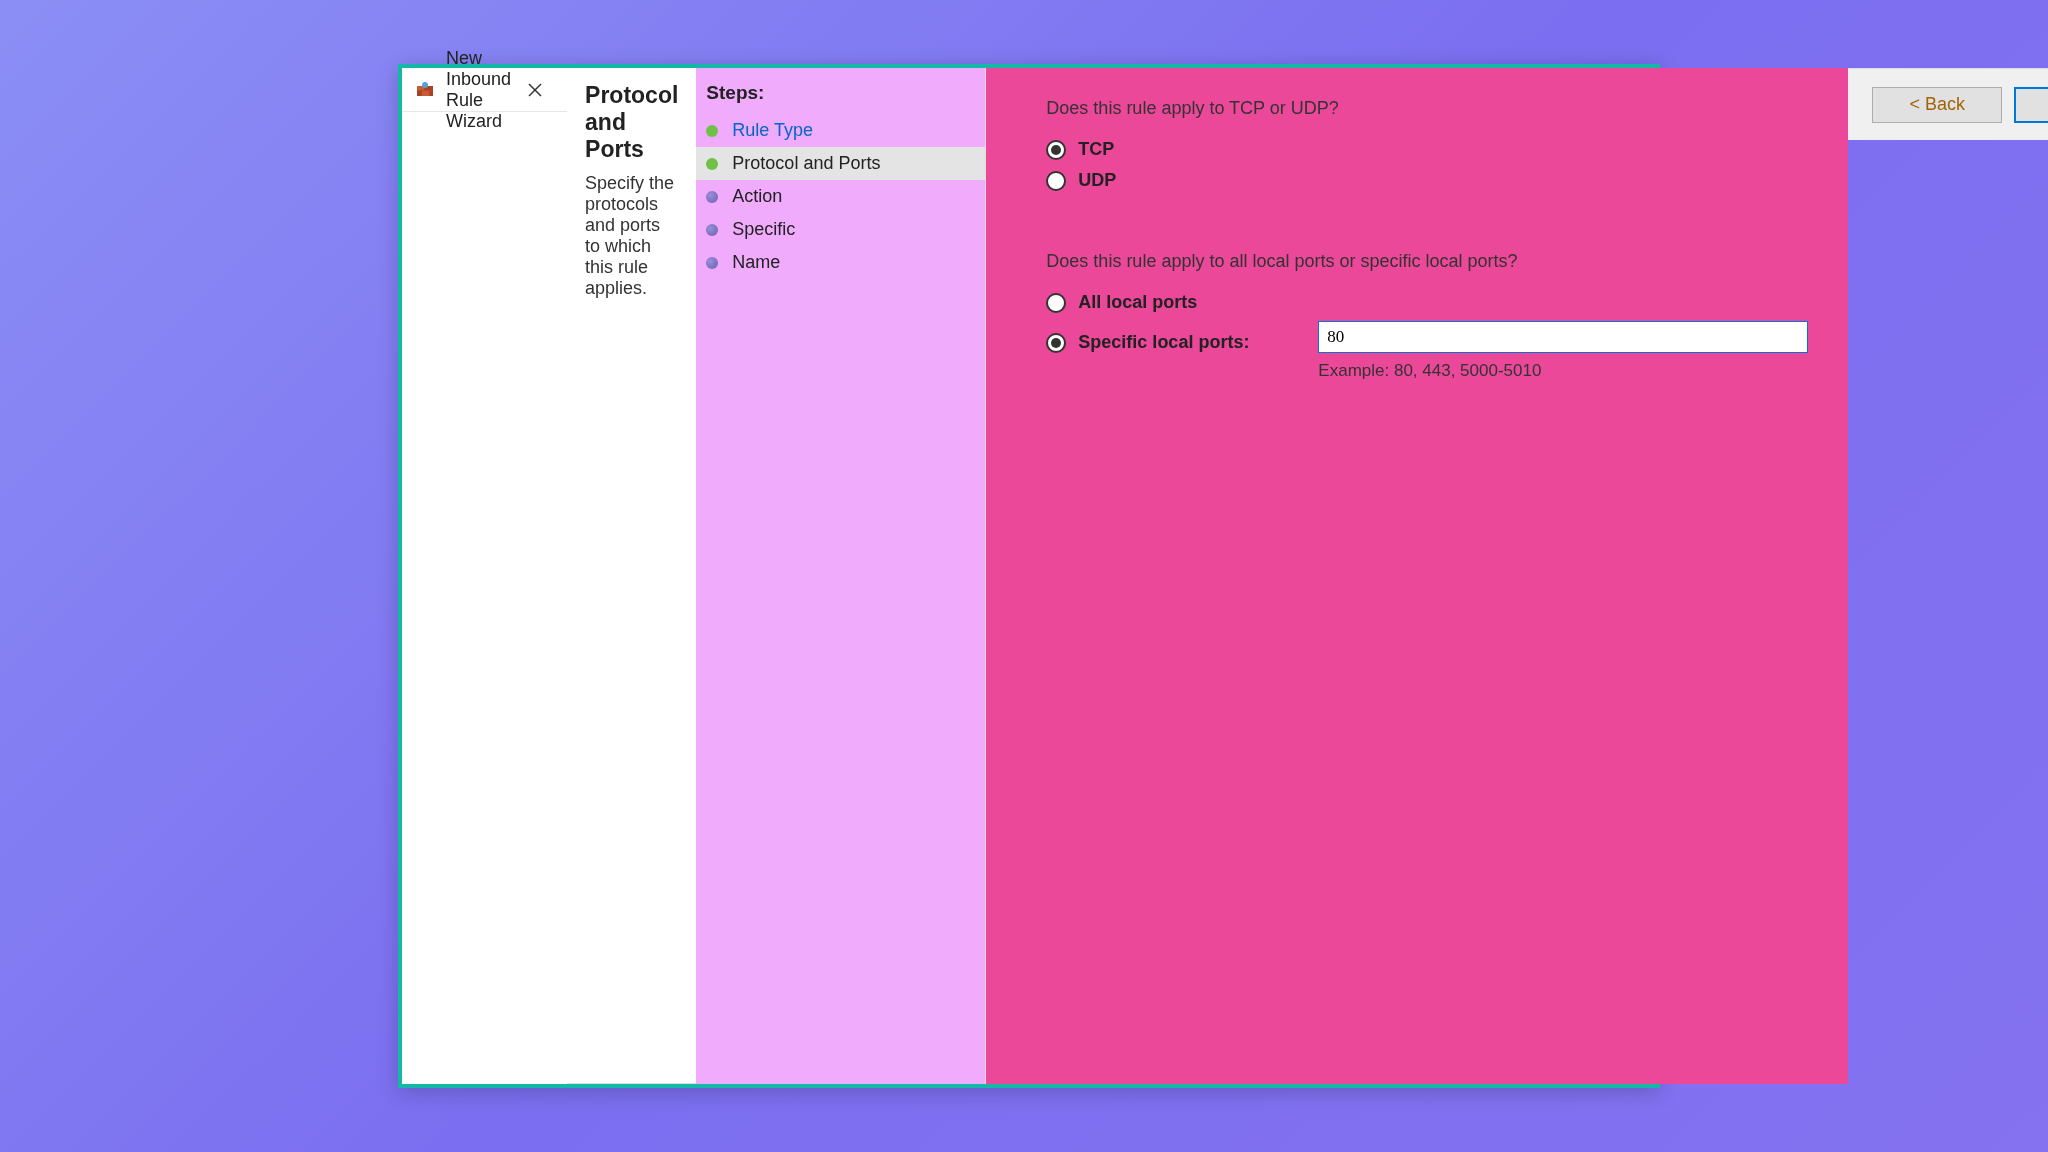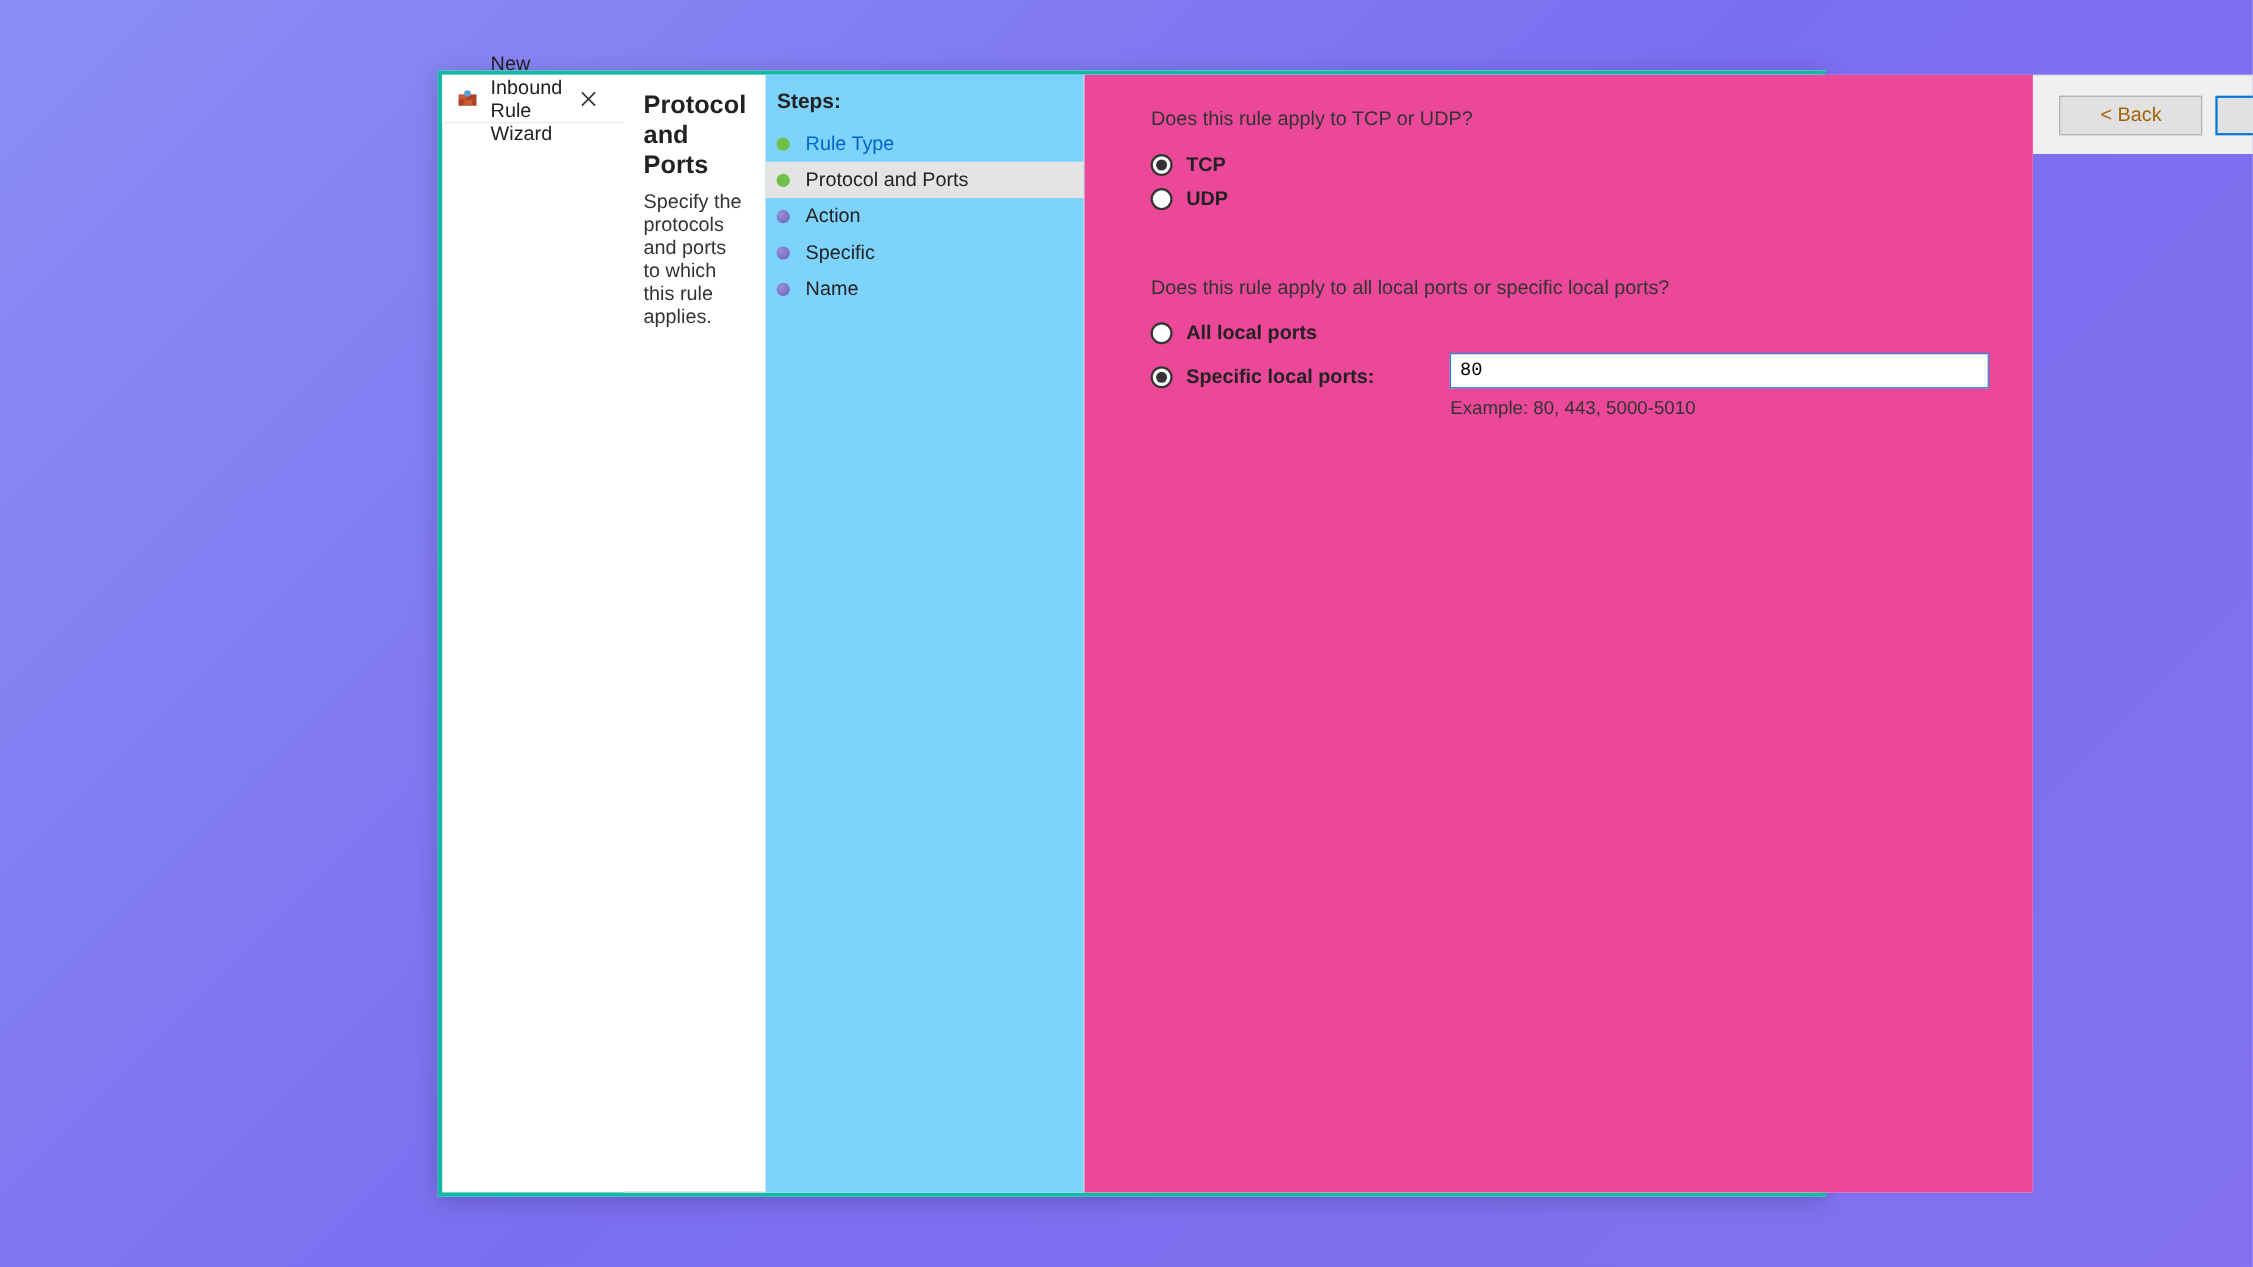--- a/index.html
+++ b/index.html
@@ -64,21 +64,21 @@
     font-size: 18px;
     color: #333;
   }
   .body {
     flex: 1;
     display: flex;
     background: #f0f0f0;
   }
   .sidebar {
     width: 290px;
-    background: #7dd3fc;
+    background: #f0abfc;
     border-right: 1px solid #ddd;
     padding: 8px 0;
   }
   .steps-label {
     font-size: 19px;
     font-weight: 700;
     color: #222;
     padding: 6px 10px 10px 10px;
   }
   .step-item {
@@ -149,21 +149,21 @@
     align-items: flex-end;
     margin-bottom: 8px;
   }
   .port-row .radio-label { min-width: 240px; }
   .port-input {
     width: 490px;
     height: 32px;
     border: 1px solid #0078d7;
     padding: 2px 8px;
     font-size: 17px;
-    font-family: Liberation Mono, monospace;
+    font-family: Liberation Serif, serif;
     background: #fff;
     outline: none;
   }
   .example-text {
     font-size: 17px;
     color: #333;
     margin-left: 272px;
     margin-top: 4px;
   }
   .footer {

